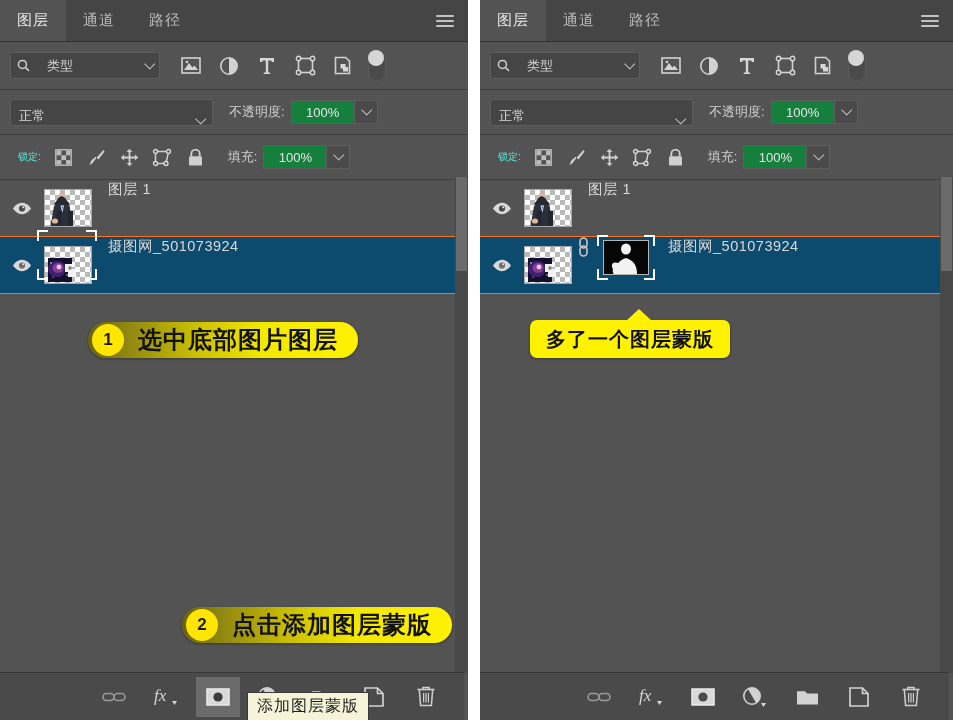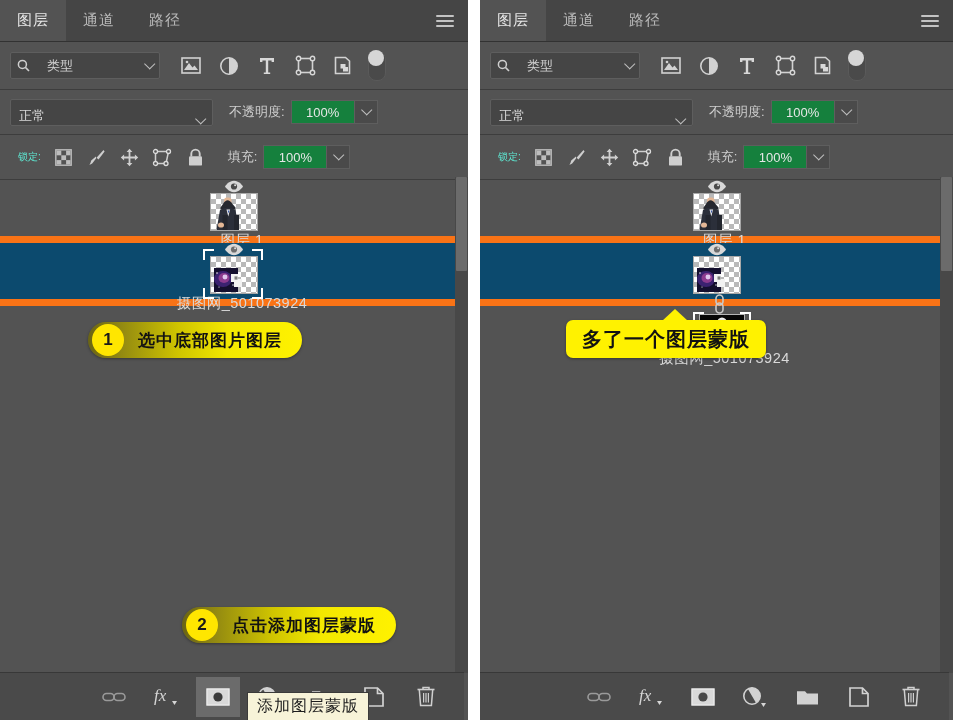--- a/index.html
+++ b/index.html
@@ -89,23 +89,22 @@
     height:44px;background:#535353;display:flex;align-items:center;
     padding:0 10px;border-bottom:1px solid #3d3d3d;
   }
   .locklabel{color:#5eead4;font-size:10px;margin-left:8px;}
   .lockicons{display:flex;align-items:center;gap:0;margin-left:6px;}
   .lockicons .lic{width:33px;height:28px;display:flex;align-items:center;justify-content:center;}
 
   
   .layerlist{position:relative;background:#535353;}
   .layerrow{
-    height:56px;display:flex;align-items:center;position:relative;
-    border-bottom:7px solid #f97316;
-    flex-direction:column;
+    height:56px;display:flex;position:relative;
+    border-bottom:1px solid #f97316;
   }
   .layerrow.selected{background:#0c4a6e;}
   .eyecell{width:44px;display:flex;align-items:center;justify-content:center;}
   .thumbwrap{position:relative;display:flex;align-items:center;}
   .thumb{
     width:46px;height:36px;border:1px solid #a8a8a8;
     background-image:
       linear-gradient(45deg,#b9b9b9 25%,transparent 25%,transparent 75%,#b9b9b9 75%),
       linear-gradient(45deg,#b9b9b9 25%,transparent 25%,transparent 75%,#b9b9b9 75%);
     background-size:10px 10px;background-position:0 0,5px 5px;
@@ -145,21 +144,21 @@
   .callout.grad{
     background:linear-gradient(to right,#6a6414 0%,#8f8612 14%,#cfc400 42%,#f3e800 65%,#fff200 100%);
   }
   .callout .num{
     width:32px;height:32px;border-radius:50%;background:#ffe600;
     display:flex;align-items:center;justify-content:center;
     font-size:17px;font-weight:bold;color:#1a1a1a;flex:0 0 auto;
     margin:2px;
   }
   .callout .ctext{
-    padding:0 20px 0 12px;font-size:17px;font-weight:bold;color:#121212;white-space:nowrap;
+    padding:0 20px 0 12px;font-size:24px;font-weight:bold;color:#121212;white-space:nowrap;
     letter-spacing:1px;
   }
   .callout.solid{
     background:#fff200;border-radius:7px;padding:0;height:38px;
   }
   .callout.solid .ctext{padding:0 16px;font-size:20px;}
   .arrowup{
     position:absolute;top:-11px;left:96px;width:0;height:0;
     border-left:13px solid transparent;border-right:13px solid transparent;
     border-bottom:12px solid #fff200;
@@ -640,21 +639,21 @@
           </div>
         </div>
         <div class="layername">摄图网_501073924</div>
       </div>
     </div>
 
     <div class="vscroll">
         <div class="thumbbar"></div>
       </div>
 
-    <div class="callout solid" style="left:50px;top:320px;margin-left:36px;">
+    <div class="callout solid" style="left:50px;top:320px;">
       <div class="arrowup"></div>
       <div class="ctext">多了一个图层蒙版</div>
     </div>
 
     <div class="bottombar">
       <div class="bt">
         <svg width="24" height="14" viewBox="0 0 24 14">
             <rect x="1" y="3.5" width="11" height="7" rx="3.5" fill="none" stroke="#9a9a9a" stroke-width="1.6"></rect>
             <rect x="12" y="3.5" width="11" height="7" rx="3.5" fill="none" stroke="#9a9a9a" stroke-width="1.6"></rect>
           </svg>

